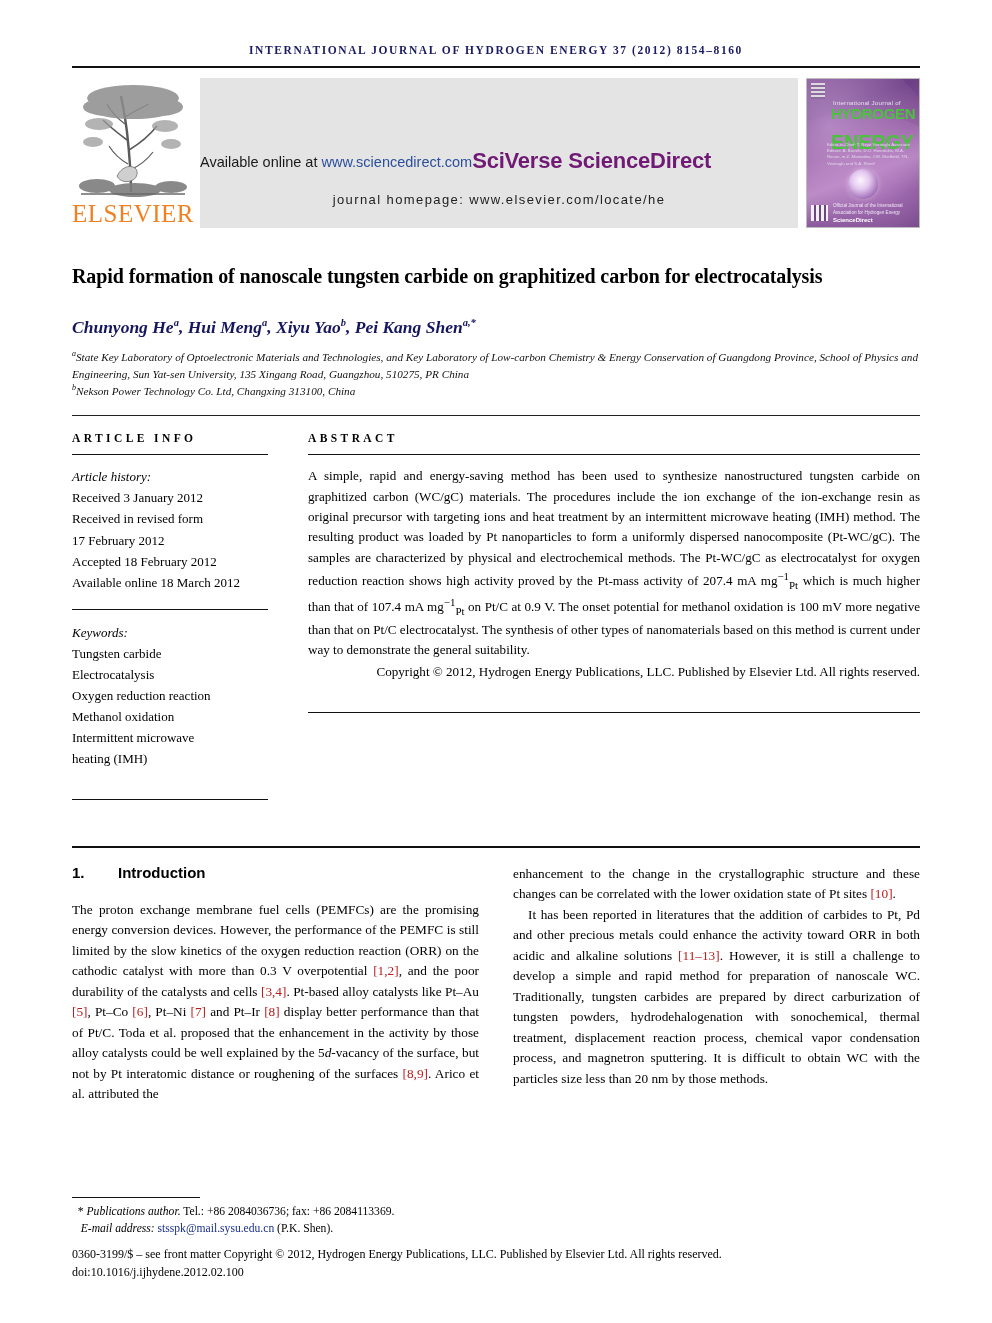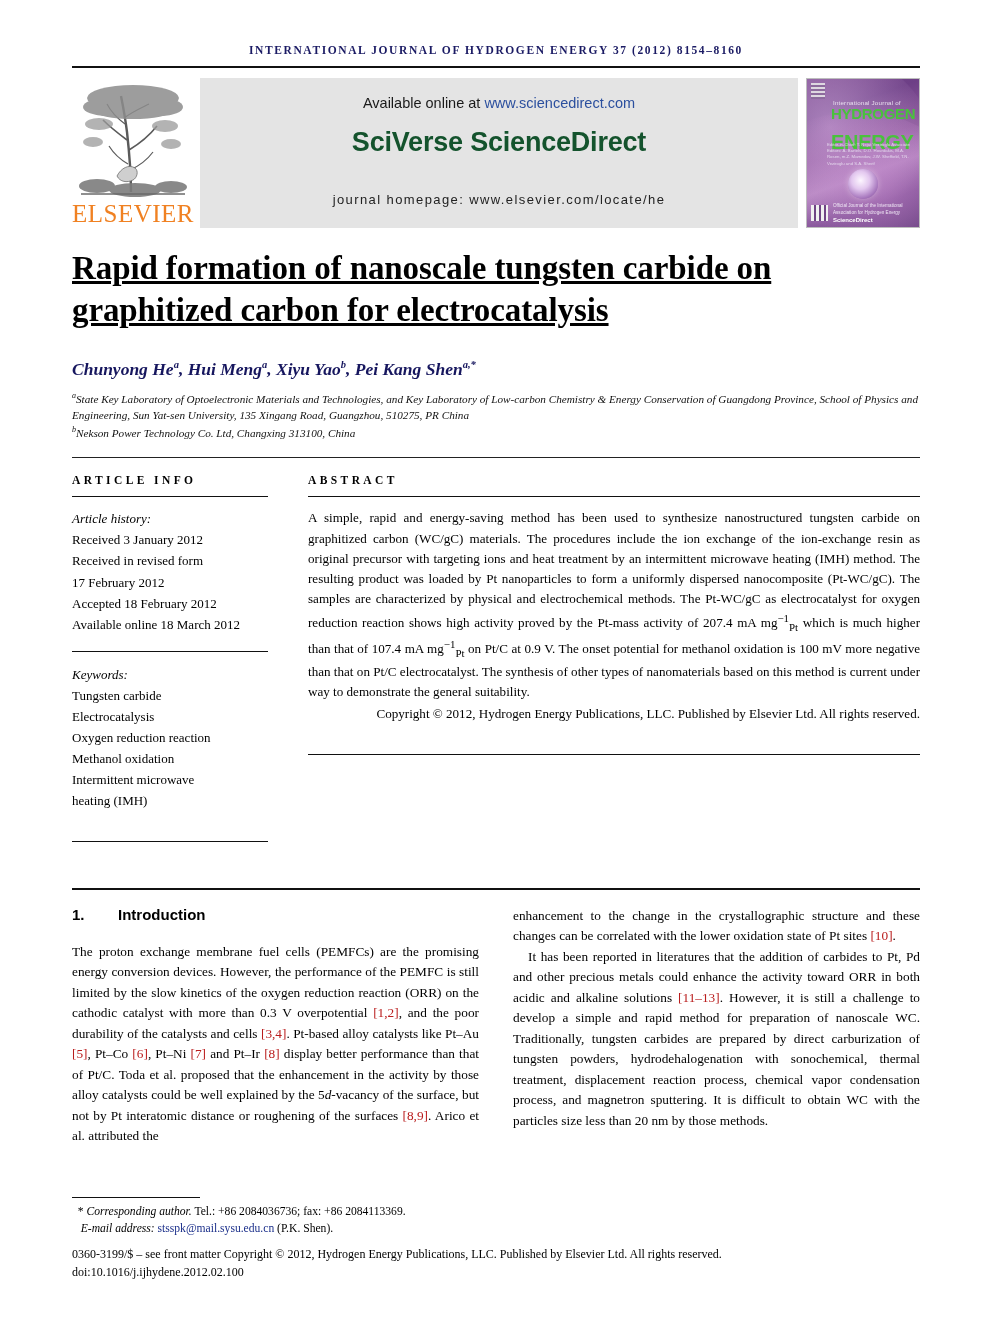--- a/index.html
+++ b/index.html
@@ -68,35 +68,35 @@
     margin-top: 1px;
   }
 
   .sd-banner {
     flex: 1 1 auto;
     background: #e4e4e4;
     margin-left: 6px;
     margin-right: 8px;
     position: relative;
     display: flex;
-    flex-direction: column;
+    flex-direction: row;
     align-items: center;
   }
   .avail-line {
     font-family: "Liberation Sans", sans-serif;
     font-size: 14.5px;
     color: #1a1a1a;
     margin-top: 17px;
   }
   .avail-line .url { color: #2b4f9e; }
   .sciverse {
     font-family: "Liberation Sans", sans-serif;
     font-weight: bold;
-    font-size: 27px;
-    color: #14532d;
+    font-size: 22px;
+    color: #701a75;
     margin-top: 16px;
     letter-spacing: -0.2px;
   }
   .homepage {
     position: absolute;
     bottom: 21px;
     left: 0; right: 0;
     text-align: center;
     font-family: "Liberation Sans", sans-serif;
     font-size: 13px;
@@ -165,25 +165,24 @@
   }
   .cover .c-sd {
     position:absolute; left:26px; bottom:4px;
     font-size:6px; color:#ffffff; font-weight:bold;
   }
 
   
   .title {
     font-family: "Liberation Serif", serif;
     font-weight: bold;
-    font-size: 33px;
+    font-size: 20px;
     line-height: 1.26;
-    margin-top: 20px;
+    margin-top: 36px;
     letter-spacing: -0.1px;
-    text-decoration: underline;
   }
 
   .authors {
     font-family: "Liberation Serif", serif;
     font-style: italic;
     font-weight: bold;
     font-size: 17.5px;
     color: #16165e;
     margin-top: 28px;
   }
@@ -454,21 +453,21 @@
     <div class="bcol">
       <p class="body-p">enhancement to the change in the crystallographic structure and these changes can be correlated with the lower oxidation state of Pt sites <span class="ref">[10]</span>.</p>
       <p class="body-p indent">It has been reported in literatures that the addition of carbides to Pt, Pd and other precious metals could enhance the activity toward ORR in both acidic and alkaline solutions <span class="ref">[11–13]</span>. However, it is still a challenge to develop a simple and rapid method for preparation of nanoscale WC. Traditionally, tungsten carbides are prepared by direct carburization of tungsten powders, hydrodehalogenation with sonochemical, thermal treatment, displacement reaction process, chemical vapor condensation process, and magnetron sputtering. It is difficult to obtain WC with the particles size less than 20 nm by those methods.</p>
     </div>
   </div>
 
   <div class="foot">
     <div class="foot-rule"></div>
     <div class="foot-line">
       &nbsp;&nbsp;<span>*</span>
-      <span class="ital">Corresponding author.</span><span> Tel.: +86 2084036736; fax: +86 2084113369.</span>
+      <span class="ital">Publications author.</span><span> Tel.: +86 2084036736; fax: +86 2084113369.</span>
     </div>
     <div class="foot-line">
       &nbsp;&nbsp;&nbsp;<span class="ital">E-mail address: </span><span class="mail">stsspk@mail.sysu.edu.cn</span><span> (P.K. Shen).</span>
     </div>
     <div class="issn">0360-3199/$ – see front matter Copyright © 2012, Hydrogen Energy Publications, LLC. Published by Elsevier Ltd. All rights reserved.</div>
     <div class="issn" style="margin-top:0">
       <span>doi:</span><span class="doi">10.1016/j.ijhydene.2012.02.100</span>
     </div>
   </div>
 

